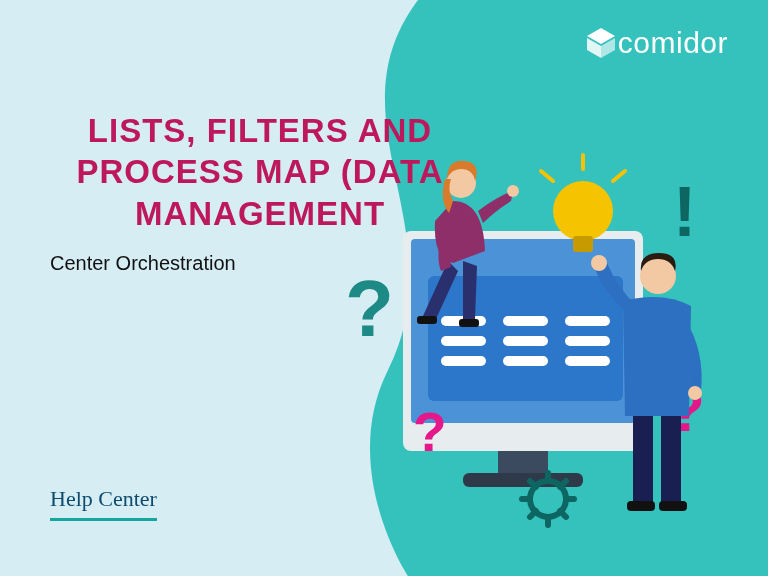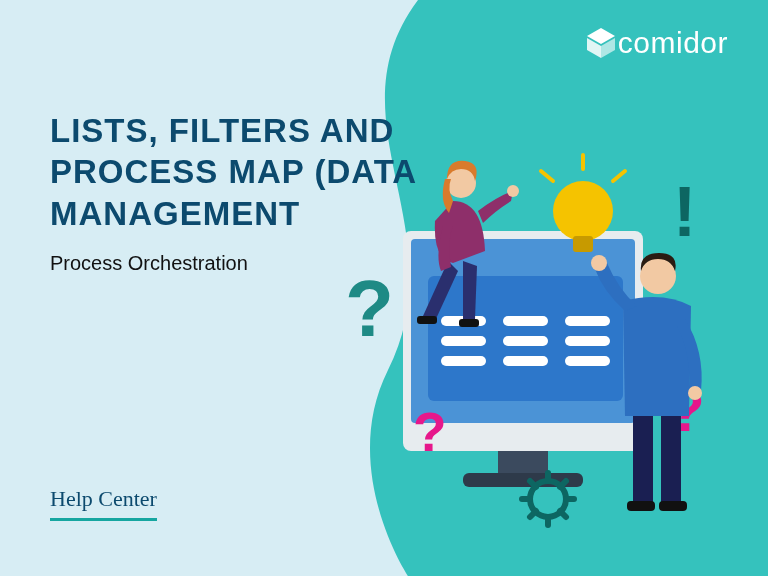--- a/index.html
+++ b/index.html
@@ -22,22 +22,23 @@
     left: 50px;
     top: 110px;
     z-index: 5;
     max-width: 420px;
   }
   .title {
     font-size: 33px;
     font-weight: 700;
     letter-spacing: 1px;
     line-height: 1.25;
-    color: #0c4a6e;
+    color: #be185d;
     text-transform: uppercase;
+    text-align: center;
   }
   .subtitle {
     margin-top: 18px;
     font-size: 20px;
     font-weight: 500;
     color: #111;
   }
   .help-center {
     position: absolute;
     left: 50px;
@@ -84,21 +85,21 @@
   <svg width="34" height="34" viewBox="0 0 34 34">
     <polygon points="17,2 31,10 17,18 3,10" fill="#fff"></polygon>
     <polygon points="3,12 17,20 17,32 3,24" fill="#fff" opacity="0.85"></polygon>
     <polygon points="31,12 17,20 17,32 31,24" fill="#fff" opacity="0.6"></polygon>
   </svg>
   <span class="brand-text">comidor</span>
 </div>
 
 <div class="content">
   <h1 class="title">LISTS, FILTERS AND PROCESS MAP (DATA MANAGEMENT</h1>
-  <p class="subtitle">Process Orchestration</p>
+  <p class="subtitle">Center Orchestration</p>
 </div>
 
 <div class="help-center">Help Center</div>
 
 <svg class="illustration" viewBox="0 0 420 400">
 
   <rect x="185" y="308" width="50" height="24" fill="#3b4a5e"></rect>
   <rect x="150" y="332" width="120" height="14" rx="6" fill="#2e3a4a"></rect>
 
   <rect x="90" y="90" width="240" height="220" rx="8" fill="#e7ecef"></rect>

